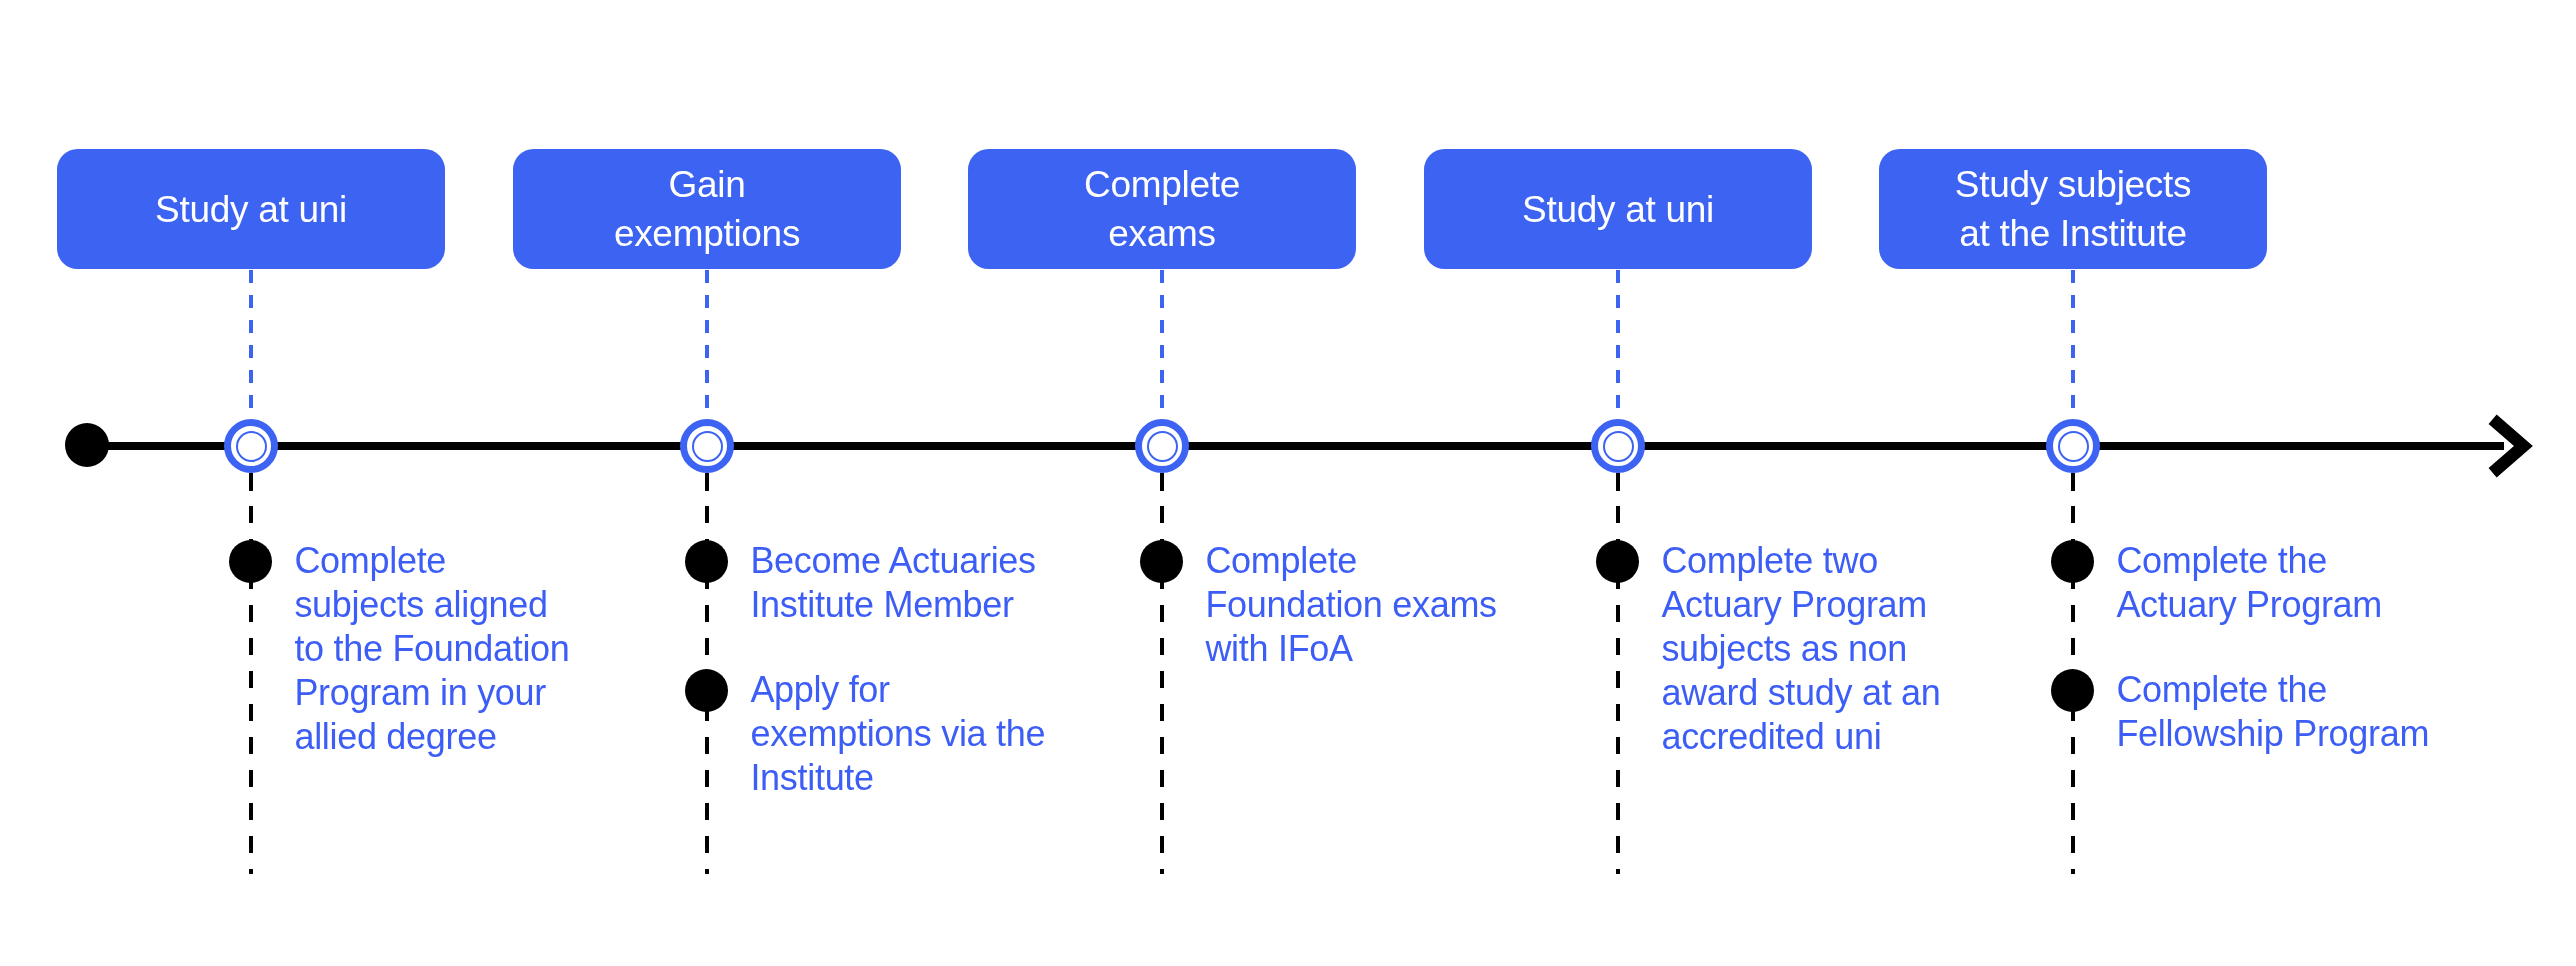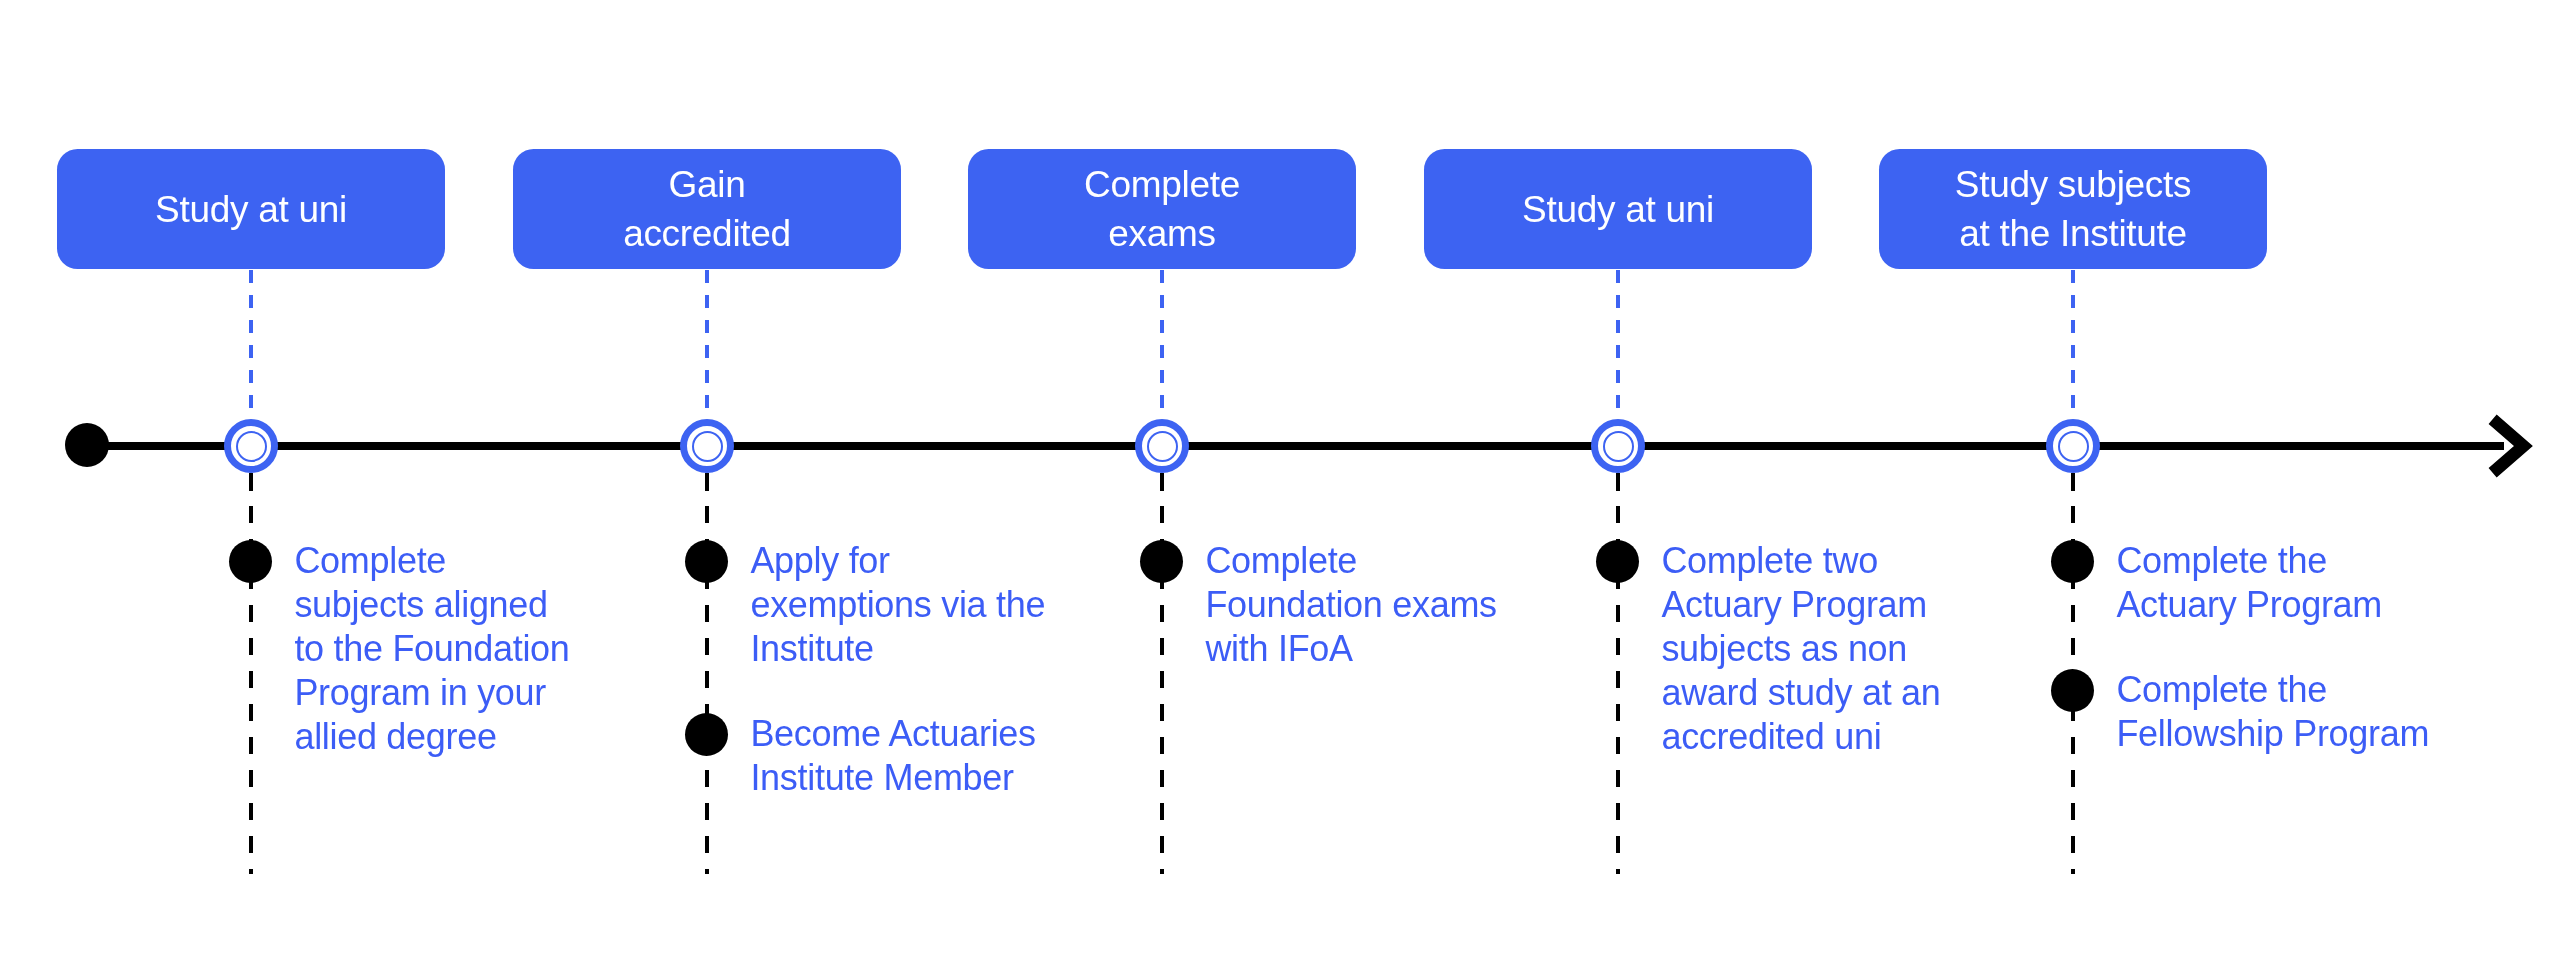--- a/index.html
+++ b/index.html
@@ -97,38 +97,38 @@
 to the Foundation
 Program in your
 allied degree</div>
     </div>
   </div>
 </div>
 
 <div class="milestone" style="left:707px">
   <div class="pill">
     <span class="pill-label">Gain
-accredited</span>
+exemptions</span>
   </div>
   <div class="dash-blue"></div>
   <div class="node">
       <div class="node-inner"></div>
     </div>
   <div class="dash-black"></div>
   <div class="bullets">
     <div class="bullet-item">
       <div class="bullet-dot"></div>
+      <div class="bullet-text">Become Actuaries
+Institute Member</div>
+    </div>
+    <div class="bullet-item">
+      <div class="bullet-dot"></div>
       <div class="bullet-text">Apply for
 exemptions via the
 Institute</div>
-    </div>
-    <div class="bullet-item">
-      <div class="bullet-dot"></div>
-      <div class="bullet-text">Become Actuaries
-Institute Member</div>
     </div>
   </div>
 </div>
 
 <div class="milestone" style="left:1162px">
   <div class="pill">
     <span class="pill-label">Complete
 exams</span>
   </div>
   <div class="dash-blue"></div>

